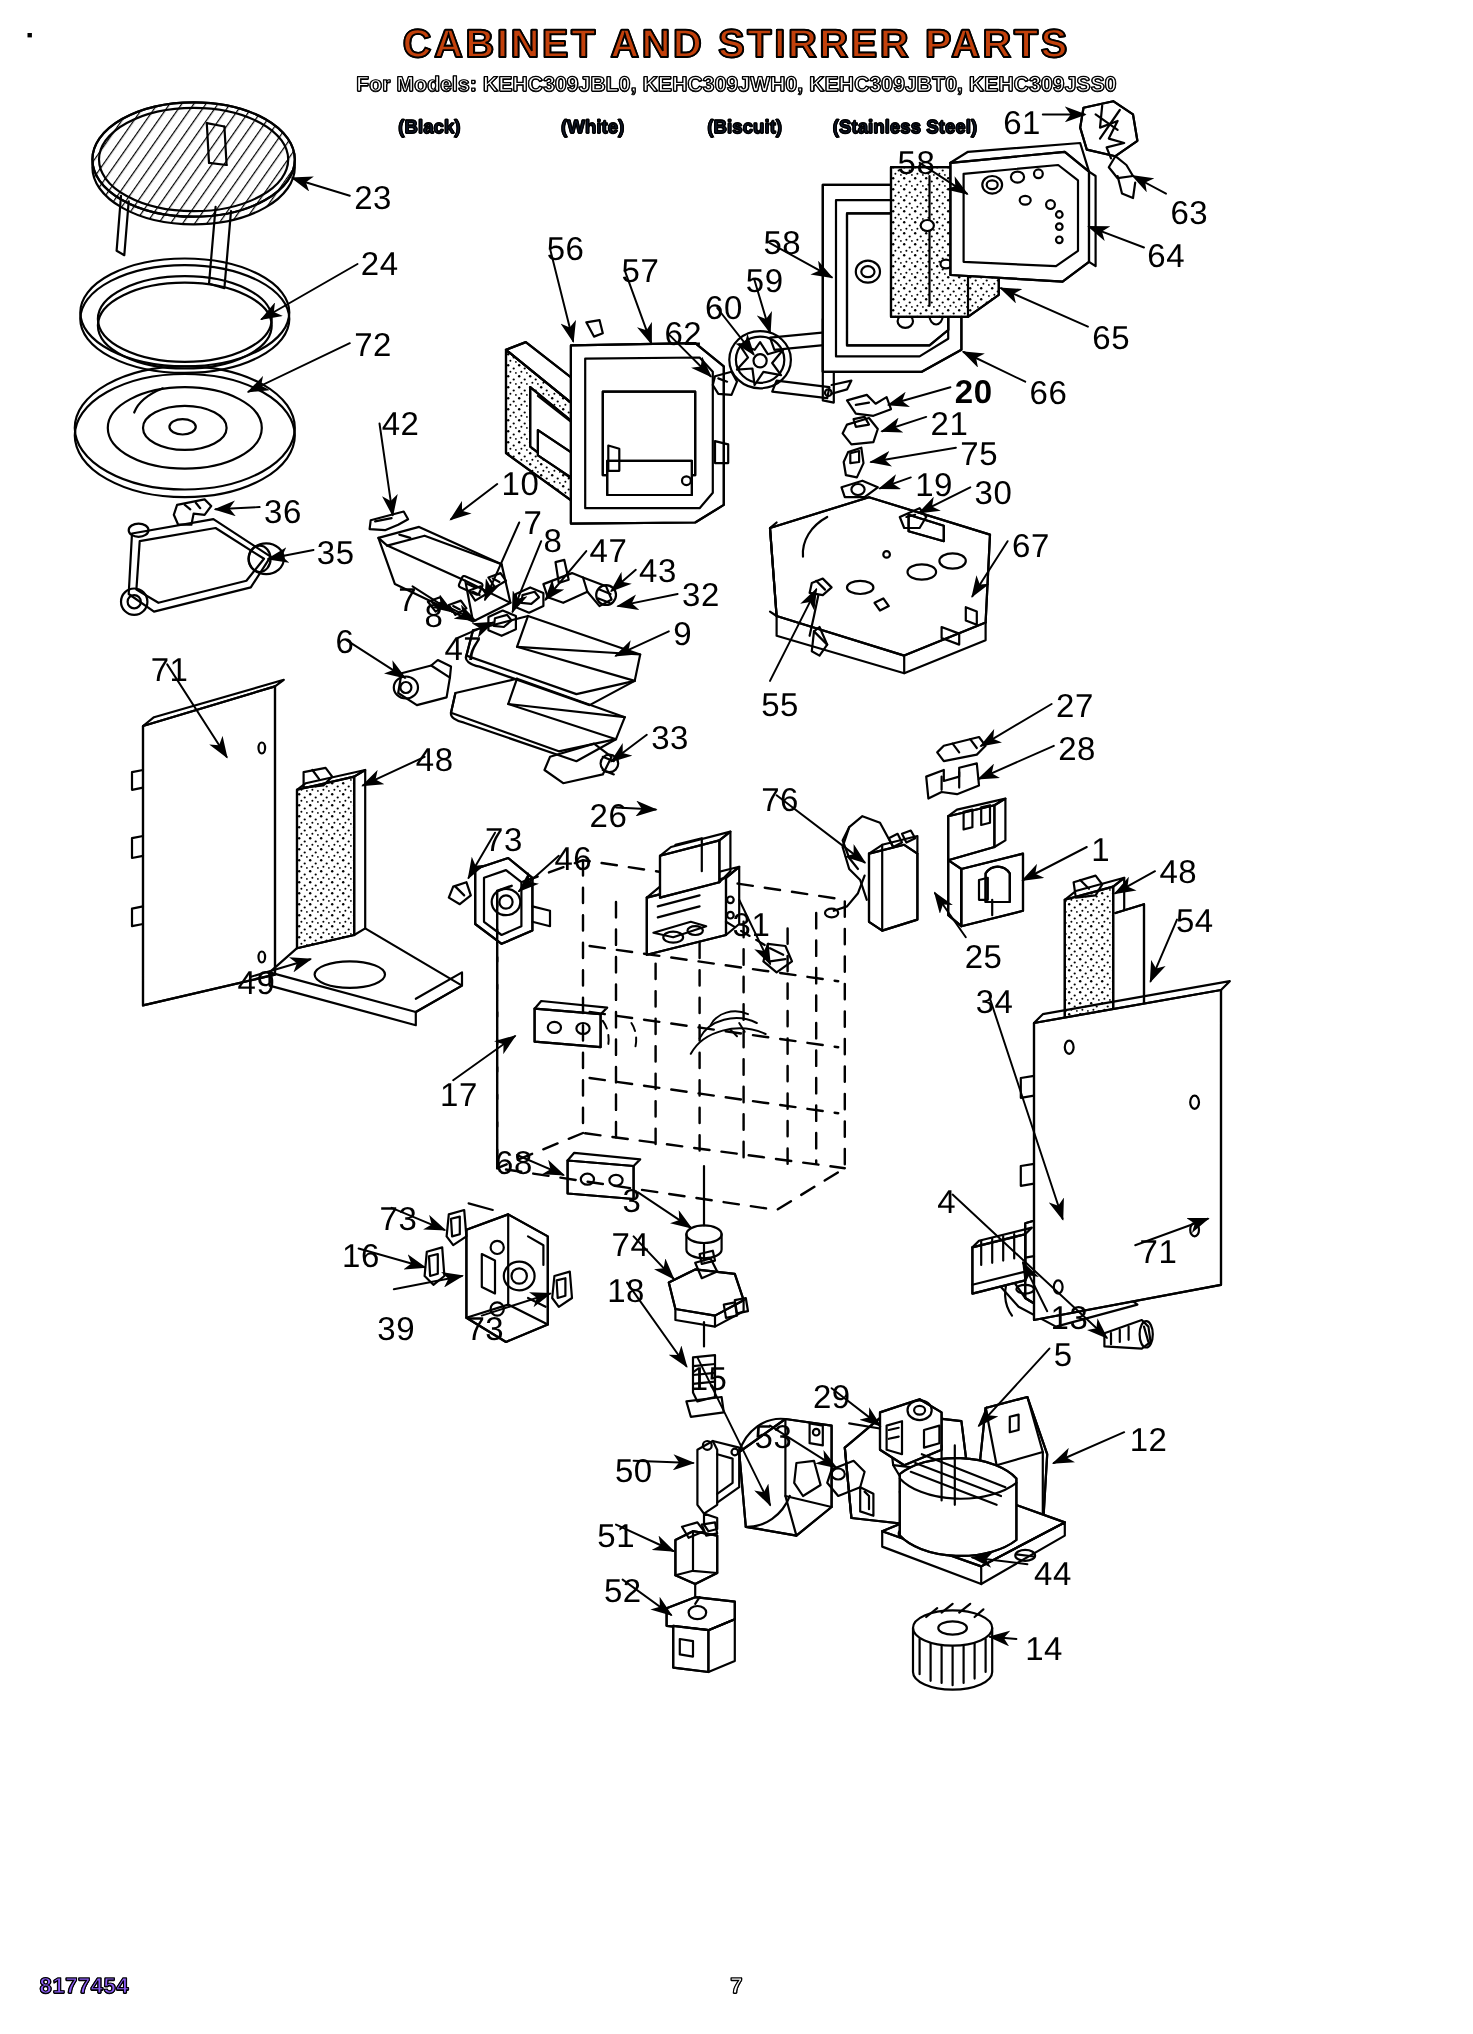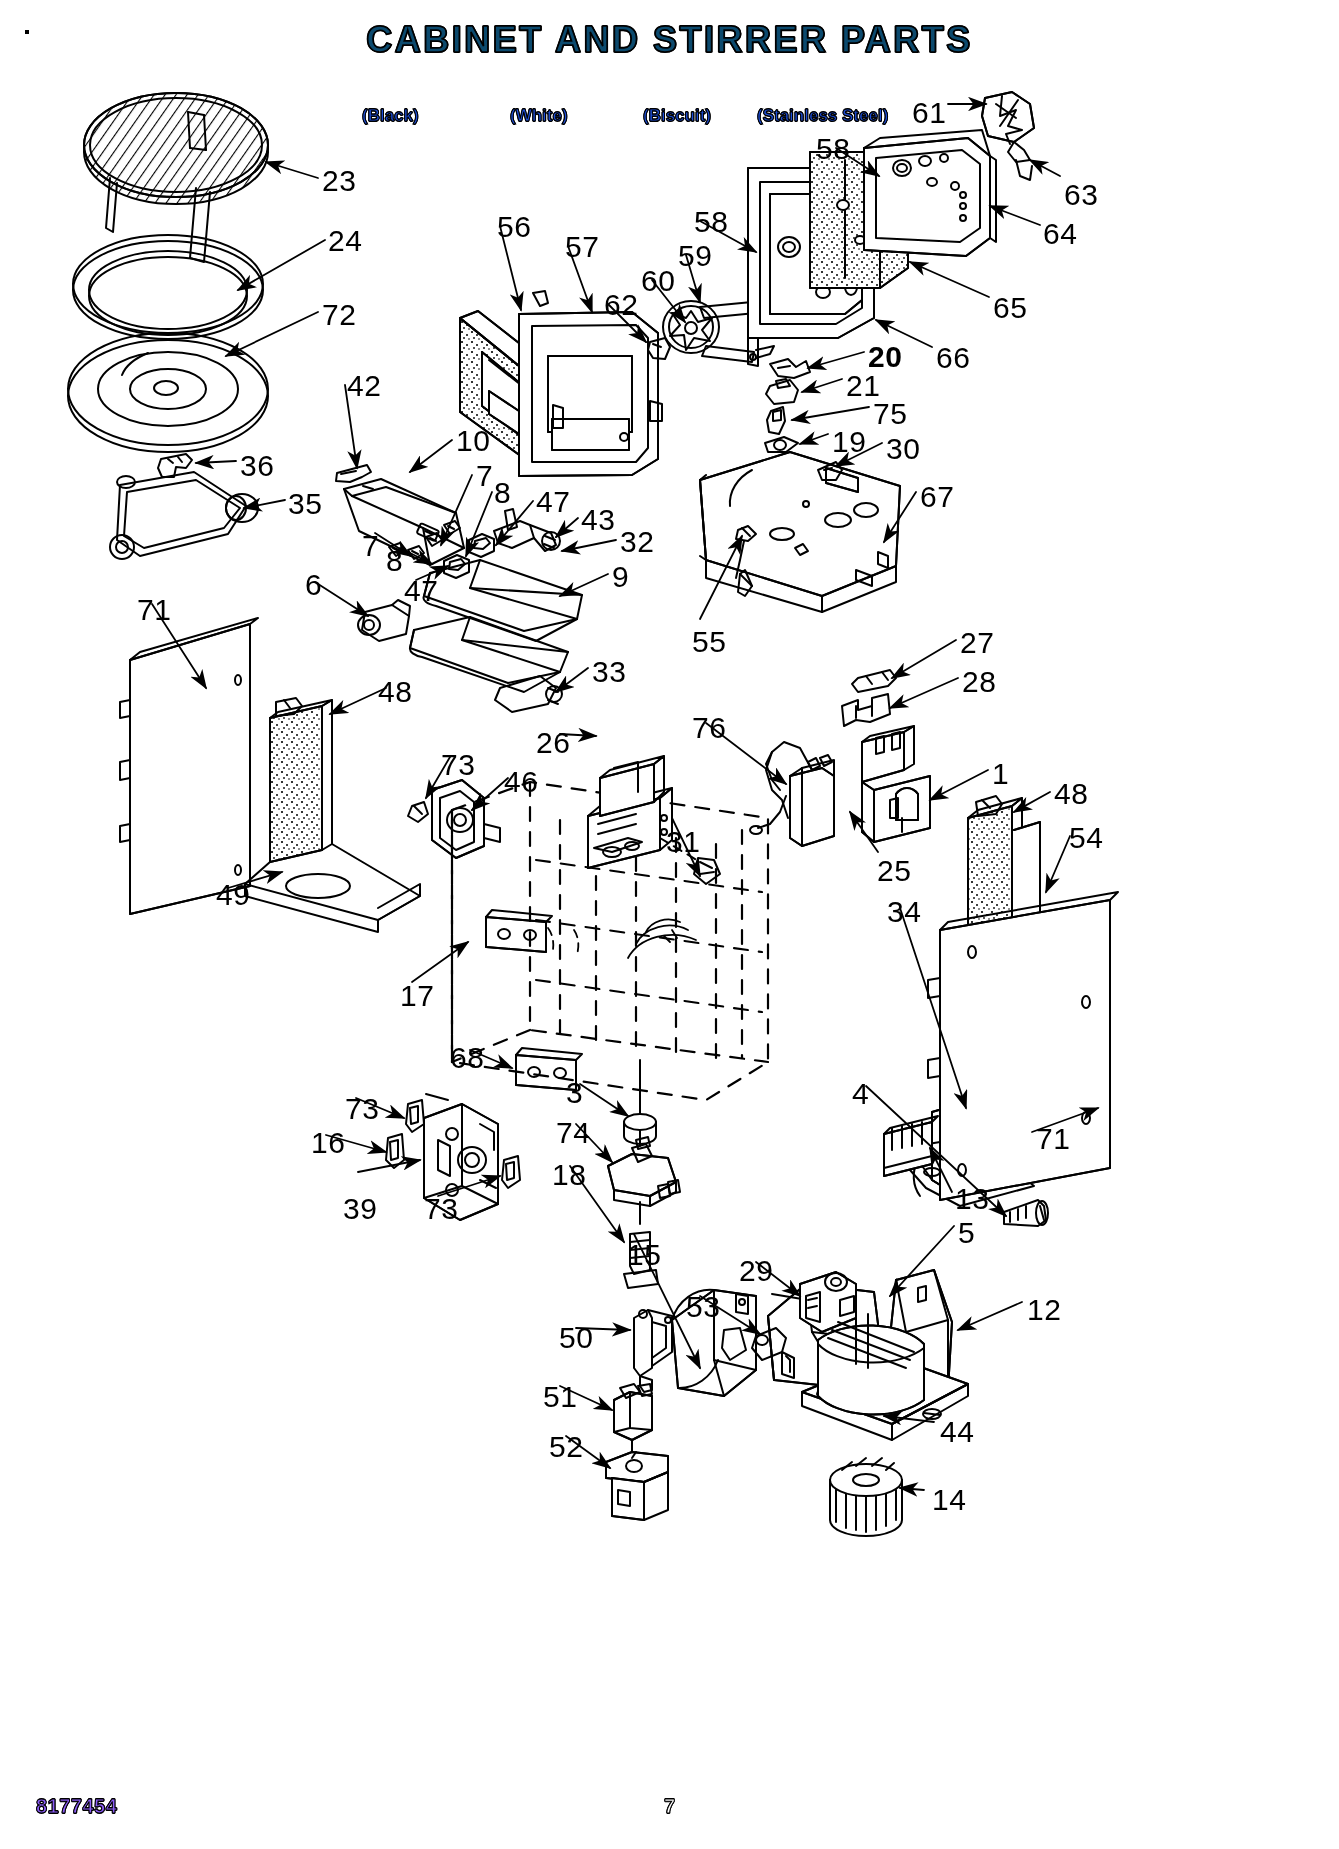--- a/index.html
+++ b/index.html
@@ -7,38 +7,38 @@
     width:1339px;height:1849px;position:relative;overflow:hidden;
     font-family:"Liberation Sans",sans-serif;color:#000;
   }
   #sheet{position:absolute;left:0;top:0;width:1339px;height:1849px;}
 
   
   .title-block{position:absolute;left:0;top:22px;width:1339px;text-align:center;}
   .main-title{
     font-family:"Liberation Sans",sans-serif;
     font-size:36px;font-weight:bold;letter-spacing:2.5px;
-    color:#0c4a6e;
+    color:#c2410c;
     -webkit-text-stroke:1.6px #000;
     text-shadow:
        1px 0 0 #000,-1px 0 0 #000,0 1px 0 #000,0 -1px 0 #000;
     line-height:1.0;
   }
   .models-line{
     margin-top:9px;
     font-size:19px;font-weight:bold;letter-spacing:0.2px;
     color:#fff;
     -webkit-text-stroke:1.1px #000;
     text-shadow:
        0.7px 0 0 #000,-0.7px 0 0 #000,0 0.7px 0 #000,0 -0.7px 0 #000;
   }
   .colors-row{
     position:absolute;left:0;top:106px;width:1339px;height:24px;
     font-size:17px;font-weight:bold;
-    color:#1d4ed8;
+    color:#0f172a;
     -webkit-text-stroke:1.0px #000;
     text-shadow:
        0.6px 0 0 #000,-0.6px 0 0 #000,0 0.6px 0 #000,0 -0.6px 0 #000;
   }
   .colors-row span{position:absolute;white-space:nowrap;}
 
   
   .callout{
     position:absolute;
     font-family:"Liberation Sans",sans-serif;
@@ -69,20 +69,21 @@
 </style>
 </head>
 <body>
 
 <div id="sheet">
 
   <div class="corner-dot"></div>
 
   <div class="title-block">
     <div class="main-title">CABINET AND STIRRER PARTS</div>
+    <div class="models-line">For Models: KEHC309JBL0, KEHC309JWH0, KEHC309JBT0, KEHC309JSS0</div>
   </div>
   <div class="colors-row">
     <span style="left:362px;">(Black)</span>
     <span style="left:510px;">(White)</span>
     <span style="left:643px;">(Biscuit)</span>
     <span style="left:757px;">(Stainless Steel)</span>
   </div>
 
   <svg class="art" viewBox="0 0 1339 1849">
     <defs>

